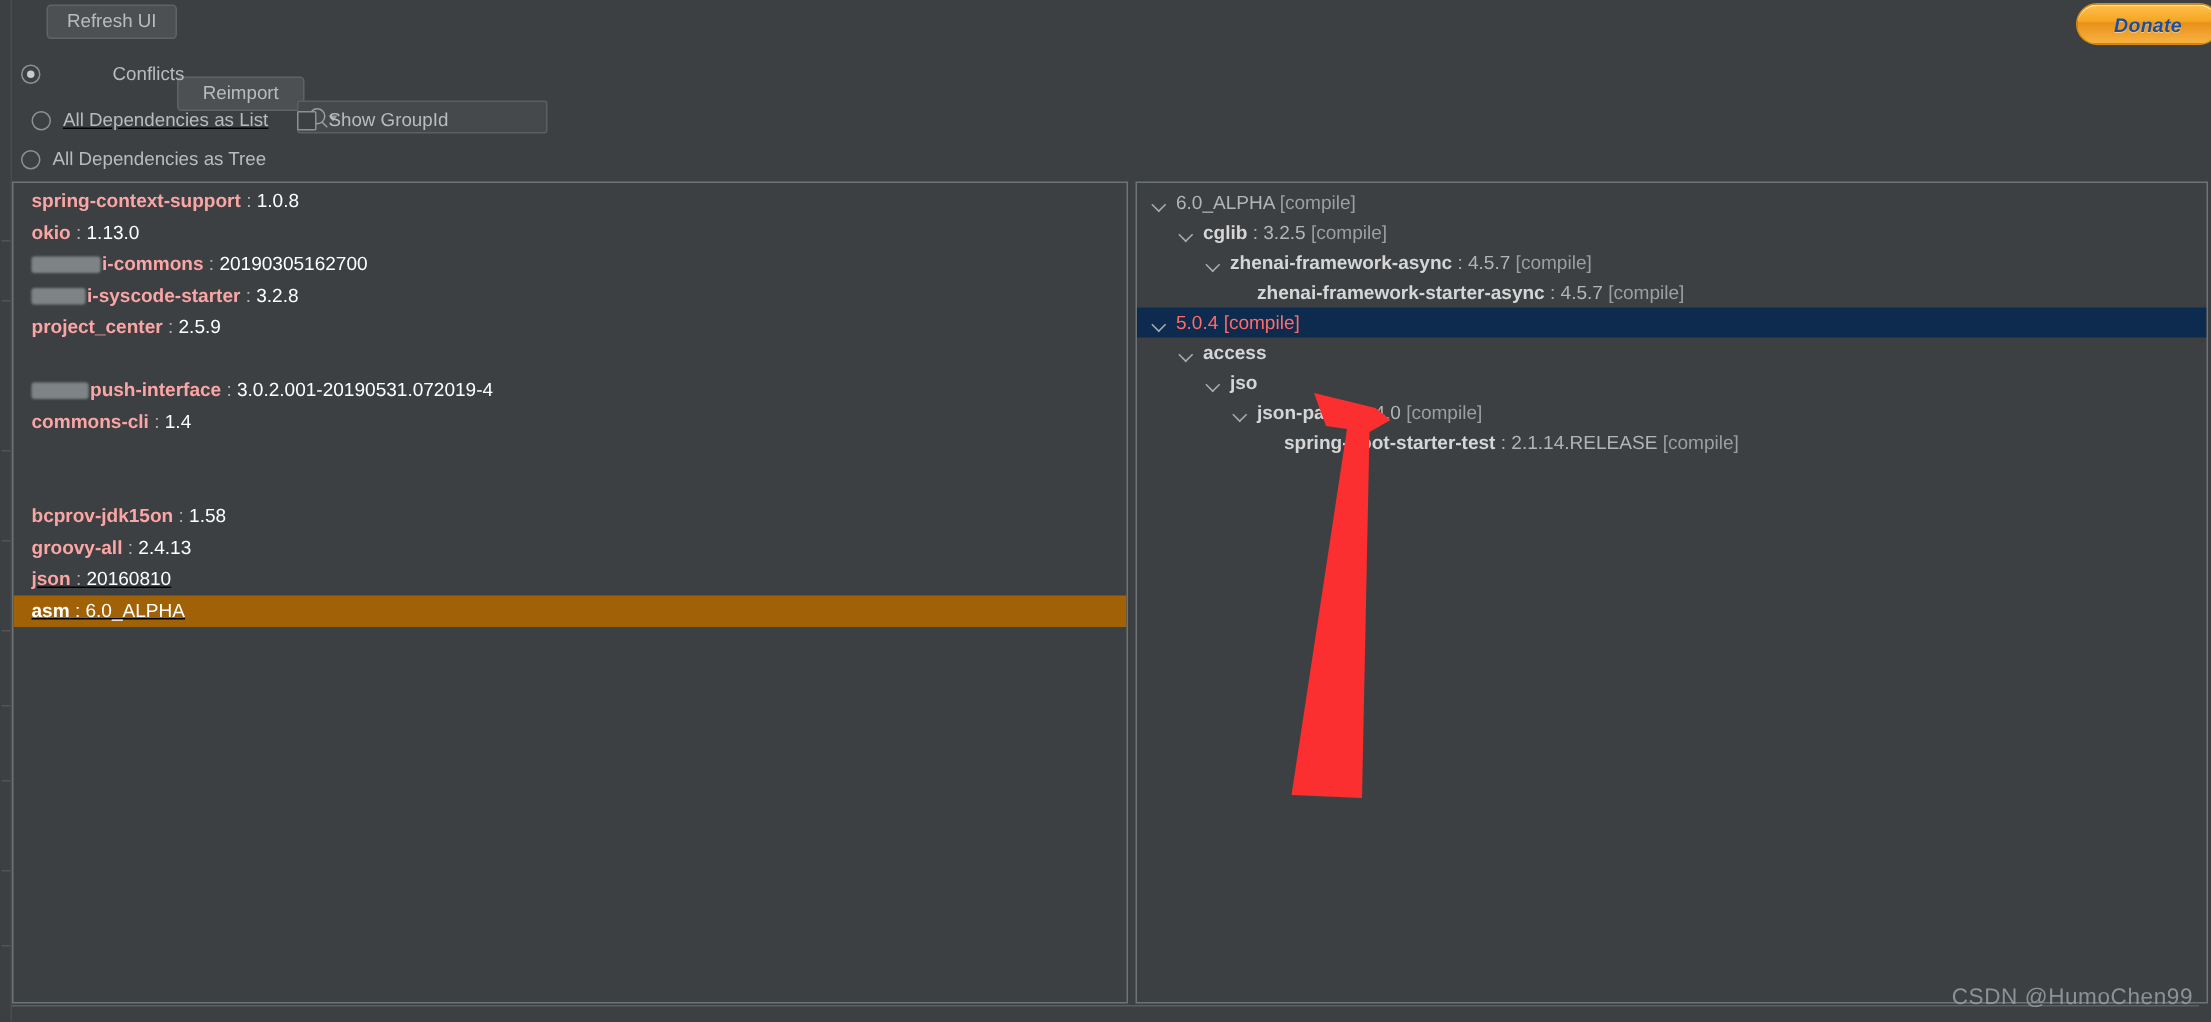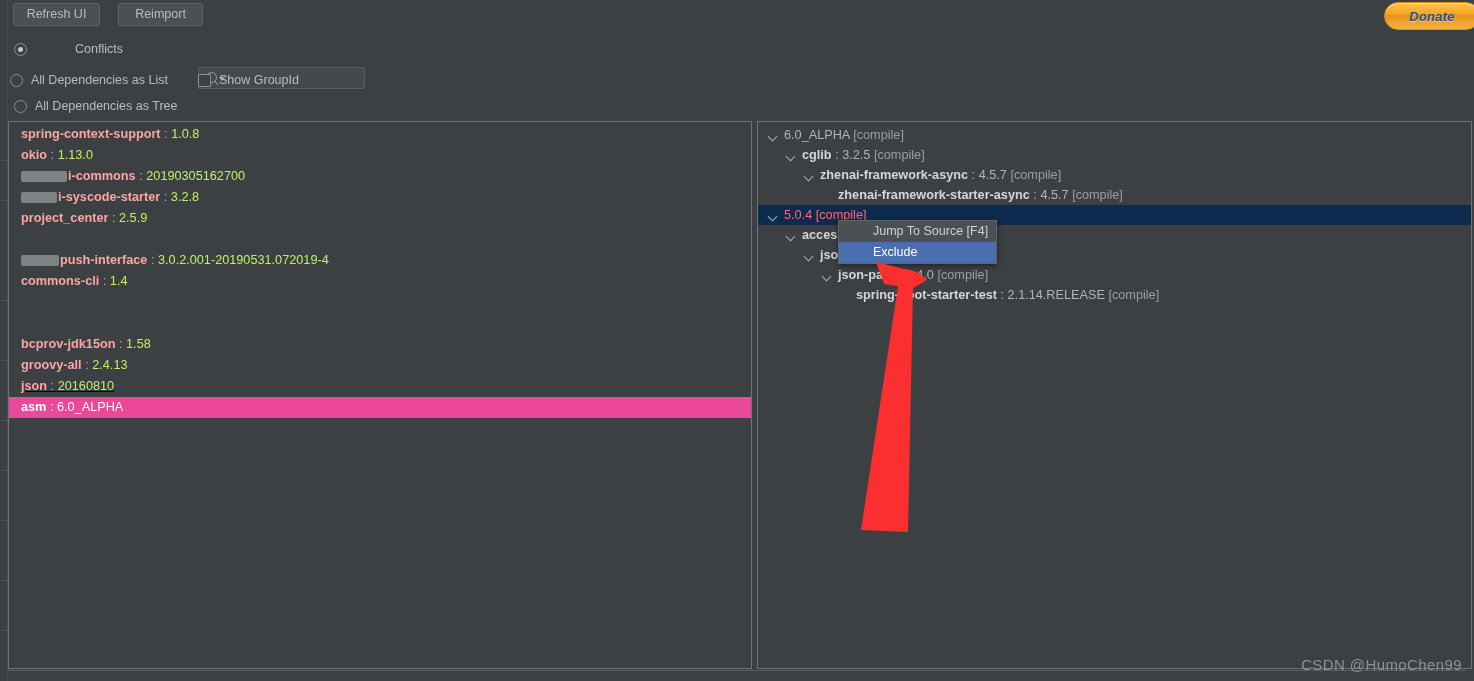--- a/index.html
+++ b/index.html
@@ -26,22 +26,22 @@
   
   .toolbar{ position:absolute; left:8px; top:0; width:1466px; height:28px; }
   .tb-btn{
     position:absolute; top:3px; height:23px;
     background:#4c5052; color:#bbbbbb;
     border:1px solid #5e6366; border-radius:3px;
     font-size:12.5px; line-height:21px; text-align:center;
     cursor:default; padding:0 10px;
     font-family:"Liberation Sans", sans-serif;
   }
-  #btn-refresh{ left:5px; width:87px; }
-  #btn-reimport{ left:110px; width:85px; }
+  #btn-refresh{ left:23px; width:87px; }
+  #btn-reimport{ left:110px; width:85px;margin-top:48px; }
 
   
   .donate{
     position:absolute; right:-6px; top:2px; width:96px; height:28px;
     border-radius:14px;
     background:linear-gradient(180deg,#ffc14d 0%,#f5a623 42%,#e8911a 48%,#f8b342 100%);
     border:1px solid #d98c10;
     box-shadow: inset 0 1px 0 rgba(255,255,255,.55);
     display:flex; align-items:center; justify-content:center;
     cursor:pointer;
@@ -61,21 +61,21 @@
     border:1px solid #8d9194; background:#3c4043;
     margin-right:8px; position:relative; flex:0 0 auto;
   }
   .radio-row .rdo.on::after{
     content:""; position:absolute; left:3px; top:3px;
     width:5px; height:5px; border-radius:50%; background:#c8cbcd;
   }
   .radio-row label{ color:#bbbbbb; font-size:12.5px; white-space:nowrap; cursor:default; }
 
   #opt-conflicts{ left:6px; top:9px;gap:40px; }
-  #opt-list{ left:2px; top:40px; }
+  #opt-list{ left:13px; top:40px;text-decoration:underline; }
   #opt-tree{ left:6px; top:66px; }
 
   .chk-row{ position:absolute; left:190px; top:40px; display:flex; align-items:center; height:20px; }
   .chk-row .chk{
     width:13px; height:13px; border:1px solid #8d9194; background:#3c4043;
     margin-right:8px; flex:0 0 auto; border-radius:1px;
   }
   .chk-row label{ color:#bbbbbb; font-size:12.5px; cursor:default; }
 
   .search-box{
@@ -106,22 +106,22 @@
   #panel-right{ left:757px; width:715px; }
 
   
   .list-row{
     position:absolute; left:0; width:100%; height:21px; line-height:21px;
     white-space:nowrap; font-size:12.7px; padding-left:12px;
     cursor:default;
   }
   .list-row .nm{ color:#fca5a5; font-weight:bold; }
   .list-row .sep{ color:#b4b4b4; font-weight:normal; }
-  .list-row .ver{ color:#bef264; font-weight:normal; }
-  .list-row.selected{ background:#ec4899; }
+  .list-row .ver{ color:#ffffff; font-weight:normal; }
+  .list-row.selected{ background:#a16207;text-decoration:underline; }
   .list-row.selected .nm,
   .list-row.selected .sep,
   .list-row.selected .ver{ color:#ffffff; }
   .redact{
     display:inline-block; vertical-align:middle;
     background:#8a8f92; border-radius:2px; opacity:.85;
     height:11px; margin-right:1px;
     filter: blur(0.6px);
   }
 
@@ -273,24 +273,20 @@
       </div>
       <div class="tree-row" style="top: 143px;">
         <div class="tw" style="left: 62px;"></div>
         <div class="lbl" style="left: 80px;"><span class="nm">json-path</span><span class="sep"> : </span><span class="ver">2.4.0</span><span class="scope"> </span><span class="scope">[compile]</span></div>
       </div>
       <div class="tree-row" style="top: 163px;">
         <div class="lbl" style="left: 98px;"><span class="nm">spring-boot-starter-test</span><span class="sep"> : </span><span class="ver">2.1.14.RELEASE</span><span class="scope"> </span><span class="scope">[compile]</span></div>
       </div>
     </div>
 
-  <div class="ctxmenu" id="ctxmenu">
-      <div class="ctxitem">Jump To Source [F4]</div>
-      <div class="ctxitem hl">Exclude</div>
-    </div>
 
   <svg class="annot" viewBox="0 0 1474 681" xmlns="http://www.w3.org/2000/svg">
     <polygon points="861,530 898,286 884,284 876,262 917,272 927,280 913,288 908,532" fill="#fb2f2f"></polygon>
   </svg>
 
   <div class="bottom-rule"></div>
   <div class="watermark">CSDN @HumoChen99</div>
 </div>
 
 </body></html>

